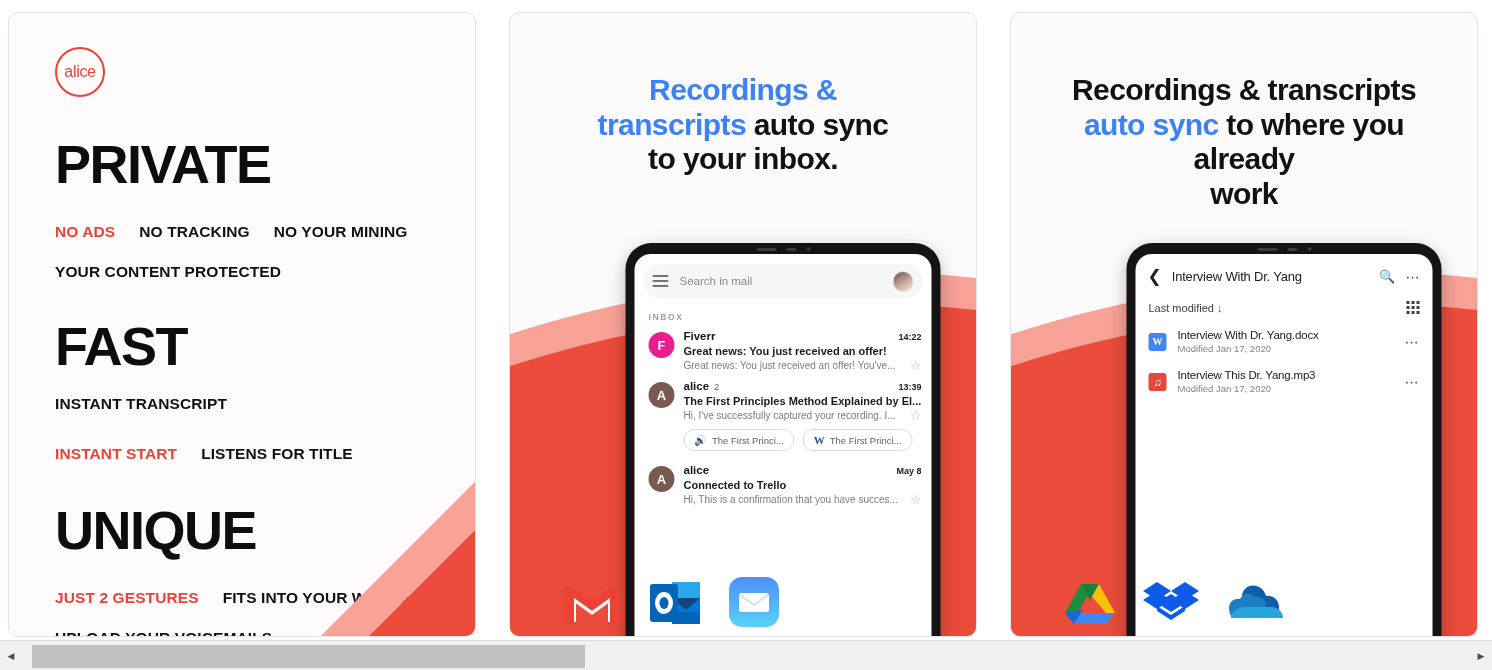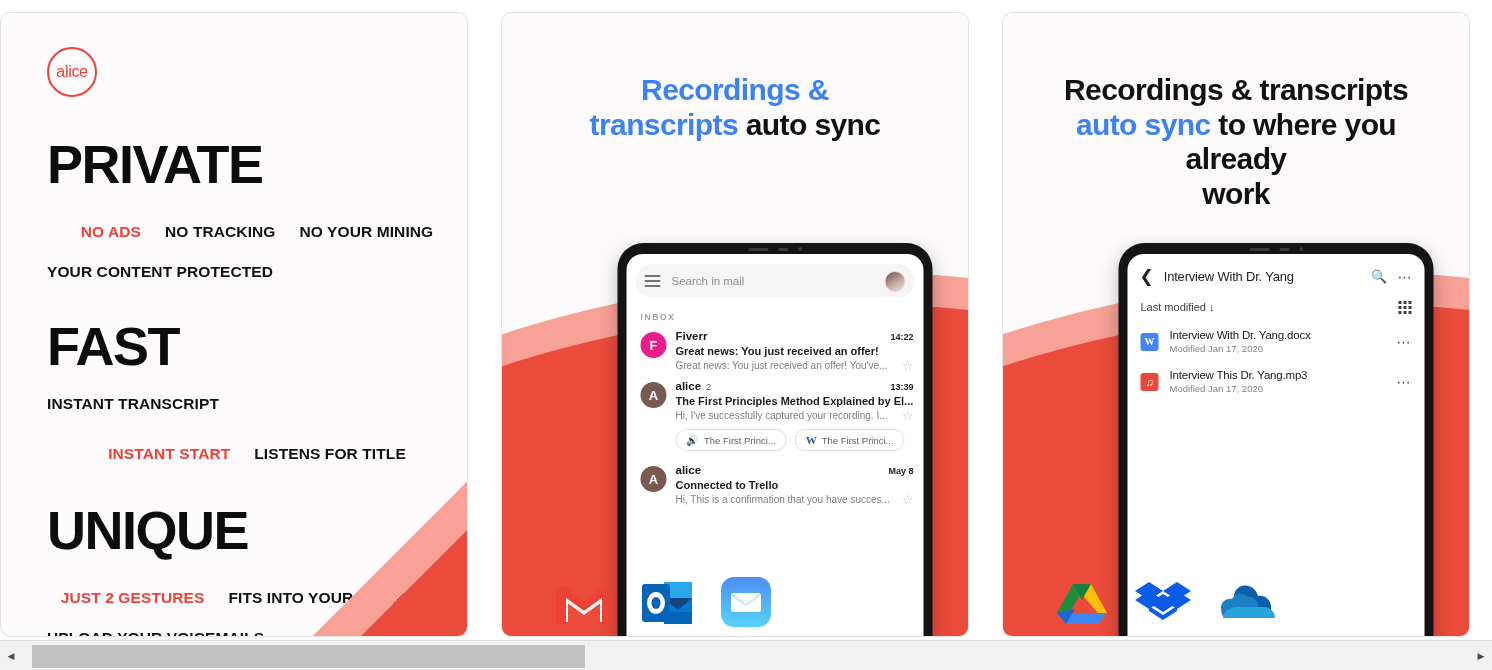--- a/index.html
+++ b/index.html
@@ -13,20 +13,21 @@
     position: relative;
     width: 1492px; height: 670px;
     background: #ffffff;
   }
   .panels {
     position: absolute;
     left: 0; top: 0;
     width: 1492px; height: 640px;
     display: flex;
     gap: 33px;
+    padding-left: 8px;
     padding-top: 12px;
   }
   .panel {
     position: relative;
     width: 468px;
     height: 625px;
     background: #fdfbfb;
     border: 1px solid #e4e4e4;
     border-radius: 10px;
     overflow: hidden;
@@ -67,21 +68,21 @@
   .feat {
     font-size: 15.5px;
     font-weight: 700;
     letter-spacing: 0.1px;
     color: #111;
     white-space: nowrap;
   }
   .feat.accent { color: #ef4136; }
   .gap-a { margin-right: 24px; }
   .m-private { margin-top: 40px; }
-  .m-sub1 { margin-top: 32px; justify-content: center; }
+  .m-sub1 { margin-top: 32px; }
   .m-sub2 { margin-top: 22px; }
   .m-head2 { margin-top: 38px; }
   .m-head3 { margin-top: 40px; }
   .corner-band {
     position: absolute;
     right: -140px; bottom: -140px;
     width: 420px; height: 420px;
     transform: rotate(-45deg);
     transform-origin: center;
   }
@@ -242,21 +243,21 @@
   
   .topbar2 {
     display: flex; align-items: center; gap: 10px;
     padding: 14px 12px 0 12px;
   }
   .back-chev { font-size: 17px; color: #202124; line-height: 1; font-weight: 400; }
   .dtitle { font-size: 13px; color: #202124; flex: 1; letter-spacing: -0.2px; }
   .mag { font-size: 13px; color: #3c4043; }
   .dots3 { font-size: 14px; color: #3c4043; letter-spacing: 1px; }
   .sortrow {
-    display: flex; 
+    display: flex; align-items: center;
     padding: 16px 13px 0 13px;
   }
   .sortlbl { font-size: 11px; color: #3c4043; }
   .dnarrow { font-size: 11px; color: #3c4043; margin-left: 3px; }
   .gridico { margin-left: auto; display: grid; grid-template-columns: repeat(3,3px); gap: 2px; }
   .gridico i { width: 3px; height: 3px; background: #3c4043; display: block; }
   .frow { display: flex; align-items: center; gap: 11px; padding: 15px 13px 0 13px; }
   .fico {
     width: 18px; height: 18px; border-radius: 3px;
     display: flex; align-items: center; justify-content: center;
@@ -338,20 +339,21 @@
 
     <div class="panel p23">
       <div class="redbg">
         <div class="curve-light"></div>
         <div class="curve-main"></div>
       </div>
 
       <div class="headline h2">
         <span class="hl-accent">Recordings &amp;</span><br>
         <span class="hl-accent">transcripts</span><span> auto sync</span><br>
+        <span>to your inbox.</span>
       </div>
 
       <div class="phone">
         <div class="notchbar">
           <i class="l"></i>
             <i class="s"></i>
             <i class="d"></i>
         </div>
         <div class="screen-in">
 

